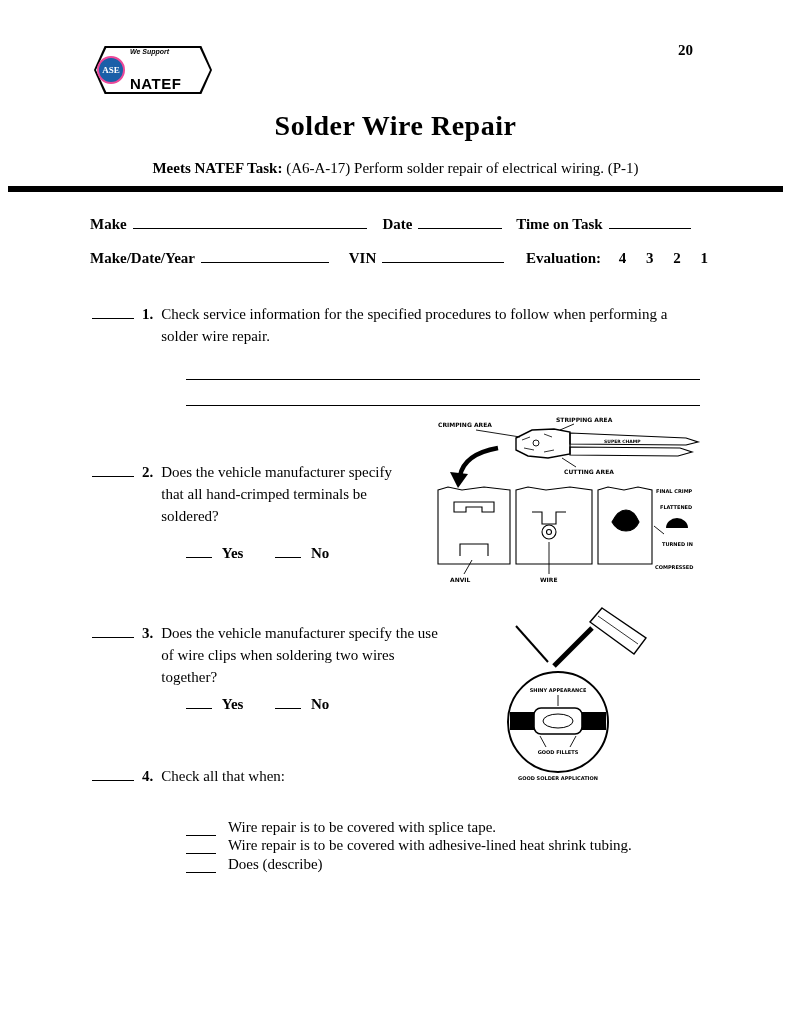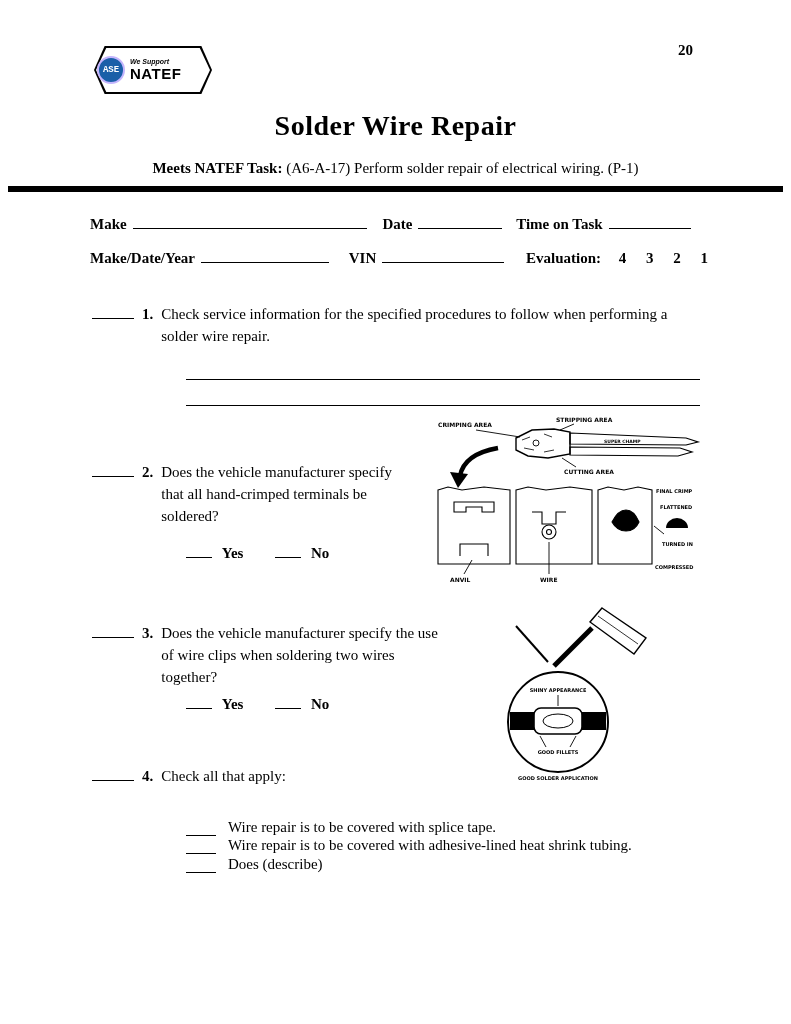--- a/index.html
+++ b/index.html
@@ -29,26 +29,26 @@
   .yn { white-space:nowrap; }
   .opt { display:flex; gap:12px; align-items:flex-end; height:18.5px; line-height:17px; }
   .opt .line { height:13px; margin-left:0; flex:0 0 auto; }
   .optfill { flex:1 1 auto; margin-left:4px; }
   .pagenum { font-weight:bold; font-size:15px; }
   
   .logo-outer { width:118px; height:48px; background:#000;
     clip-path:polygon(0 50%, 9% 0, 91% 0, 100% 50%, 91% 100%, 9% 100%); position:relative; }
   .logo-inner { position:absolute; left:2px; top:2px; right:2px; bottom:2px; background:#fff;
     clip-path:polygon(0 50%, 9% 0, 91% 0, 100% 50%, 91% 100%, 9% 100%);
-    display:flex; flex-direction:column; justify-content:center; padding-left:34px; }
+    display:flex; flex-direction:column; justify-content:space-between; padding-left:34px; }
   .logo-support { font-family:"Liberation Sans", sans-serif; font-size:7px; font-style:italic; font-weight:bold; }
   .logo-name { font-family:"Liberation Sans", sans-serif; font-size:15px; font-weight:bold; letter-spacing:0.5px; }
   .ase-circle { position:absolute; left:3px; top:10px; width:28px; height:28px; border-radius:50%;
-    background:#1a5fa8; border:2px solid #c4b5fd; color:#fff;
-    font-family:Liberation Mono, monospace; font-size:9px; font-weight:bold;
+    background:#1a5fa8; border:2px solid #ec4899; color:#fff;
+    font-family:Liberation Serif, serif; font-size:9px; font-weight:bold;
     display:flex; align-items:center; justify-content:center; }
   
   svg text { font-family:"DejaVu Sans", sans-serif; font-weight:bold; fill:#000; }
   .t6 { font-size:6px; } .t5 { font-size:5px; } .t45 { font-size:4.5px; }
 </style>
 </head>
 <body>
 
 <div class="page">
 
@@ -190,21 +190,21 @@
     <line x1="74" y1="89" x2="74" y2="100" stroke="#000" stroke-width="0.9"></line>
     <text class="t5" x="74" y="148" text-anchor="middle">GOOD FILLETS</text>
     <line x1="62" y1="141" x2="56" y2="130" stroke="#000" stroke-width="0.9"></line>
     <line x1="86" y1="141" x2="92" y2="130" stroke="#000" stroke-width="0.9"></line>
     <text class="t5" x="74" y="174" text-anchor="middle">GOOD SOLDER APPLICATION</text>
   </svg>
 
   <div class="abs q" style="top:766px; left:92px; width:612px;">
     <span class="line qblank" style="width:42px;"></span>
     <span class="bold qnum">4.</span>
-    <span class="qtext">Check all that apply:</span>
+    <span class="qtext">Check all that when:</span>
   </div>
 
   <div class="abs" style="top:803px; left:186px; width:516px;margin-top:14px;">
     <div class="opt">
       <span class="line" style="width:30px;"></span>
       <span>Wire repair is to be covered with splice tape.</span>
     </div>
     <div class="opt">
       <span class="line" style="width:30px;"></span>
       <span>Wire repair is to be covered with adhesive-lined heat shrink tubing.</span>

